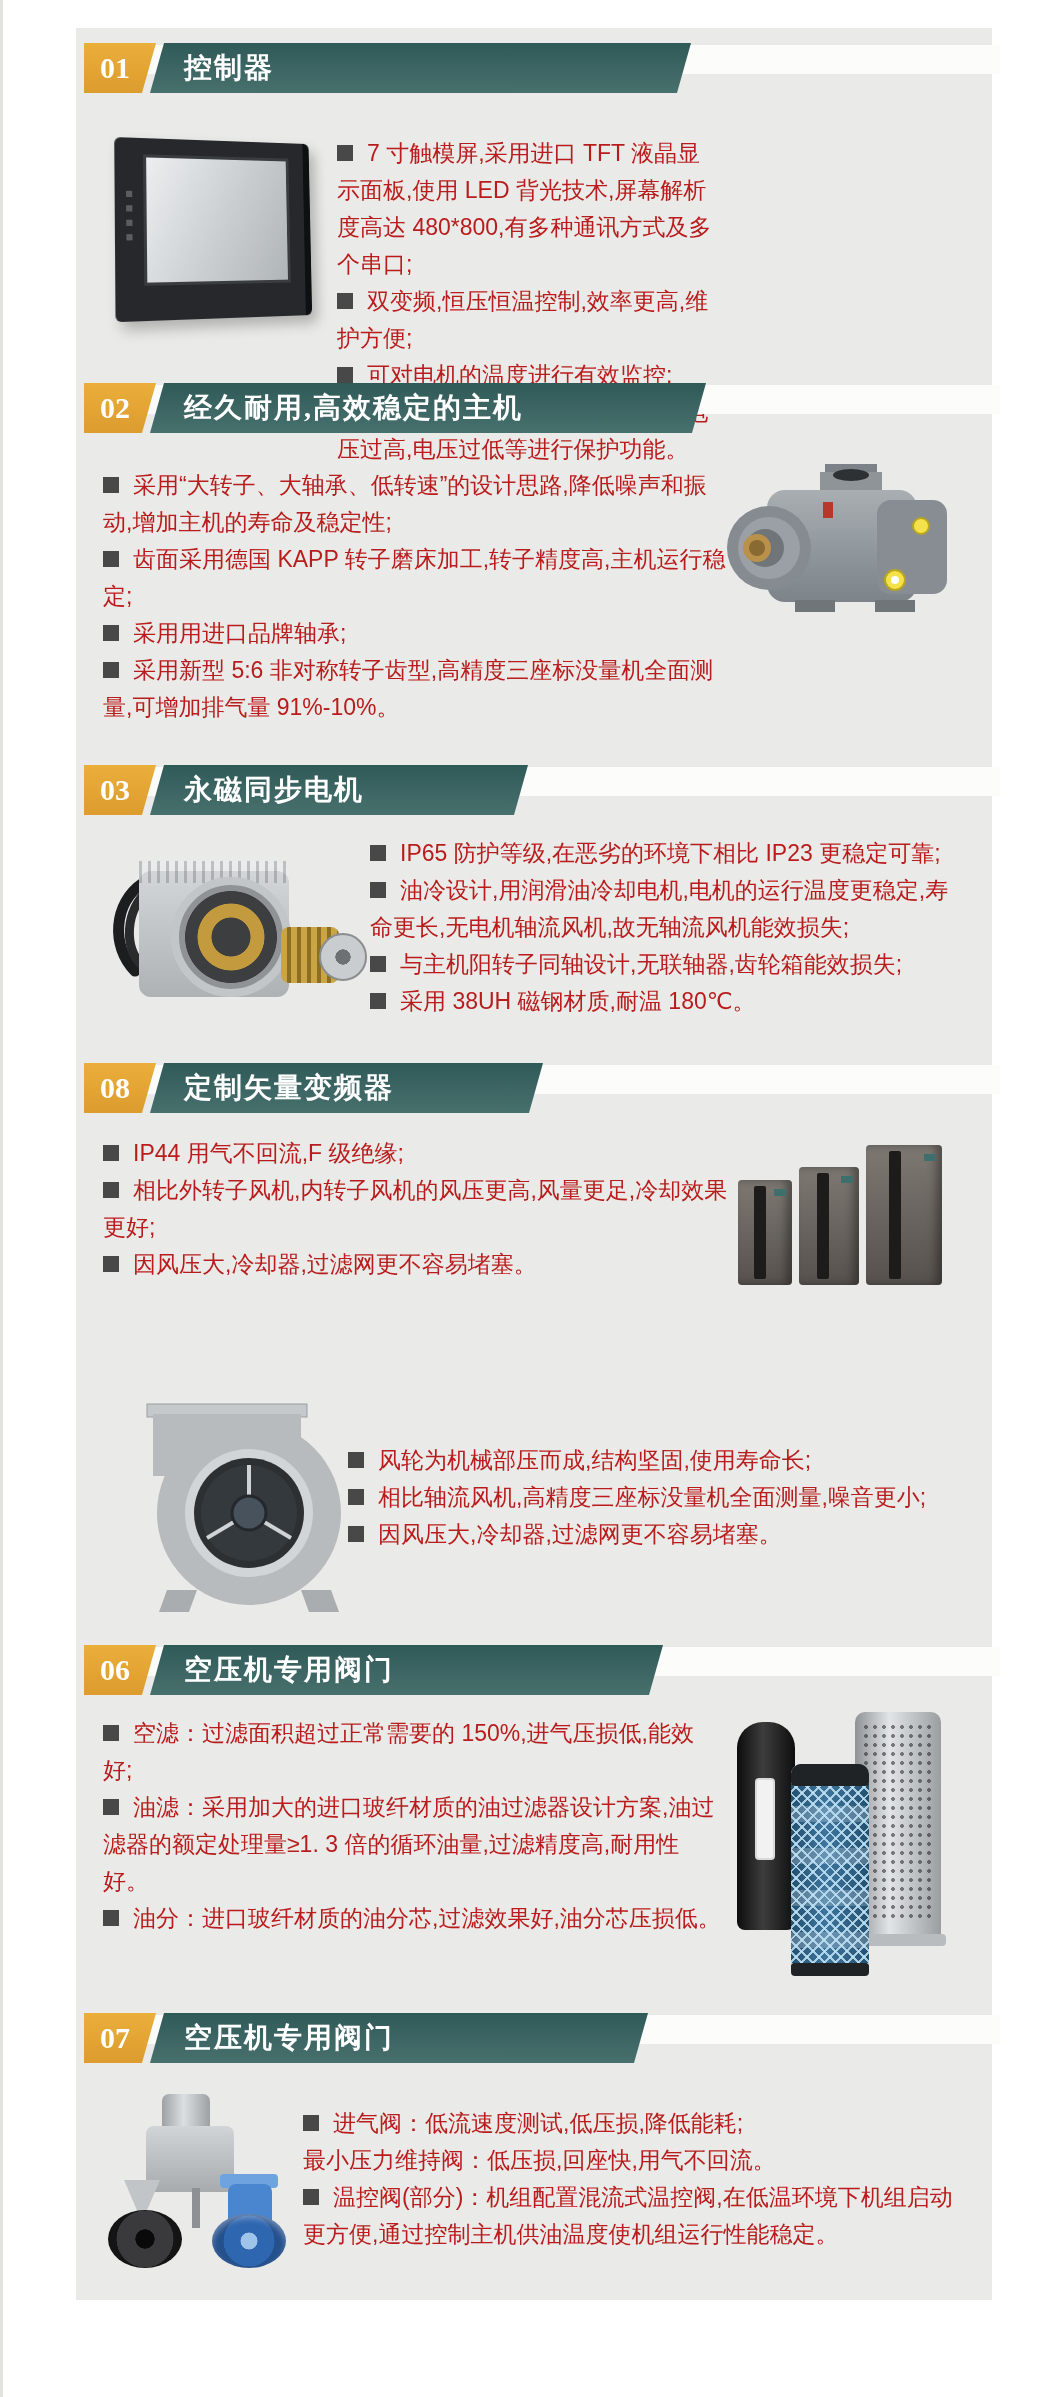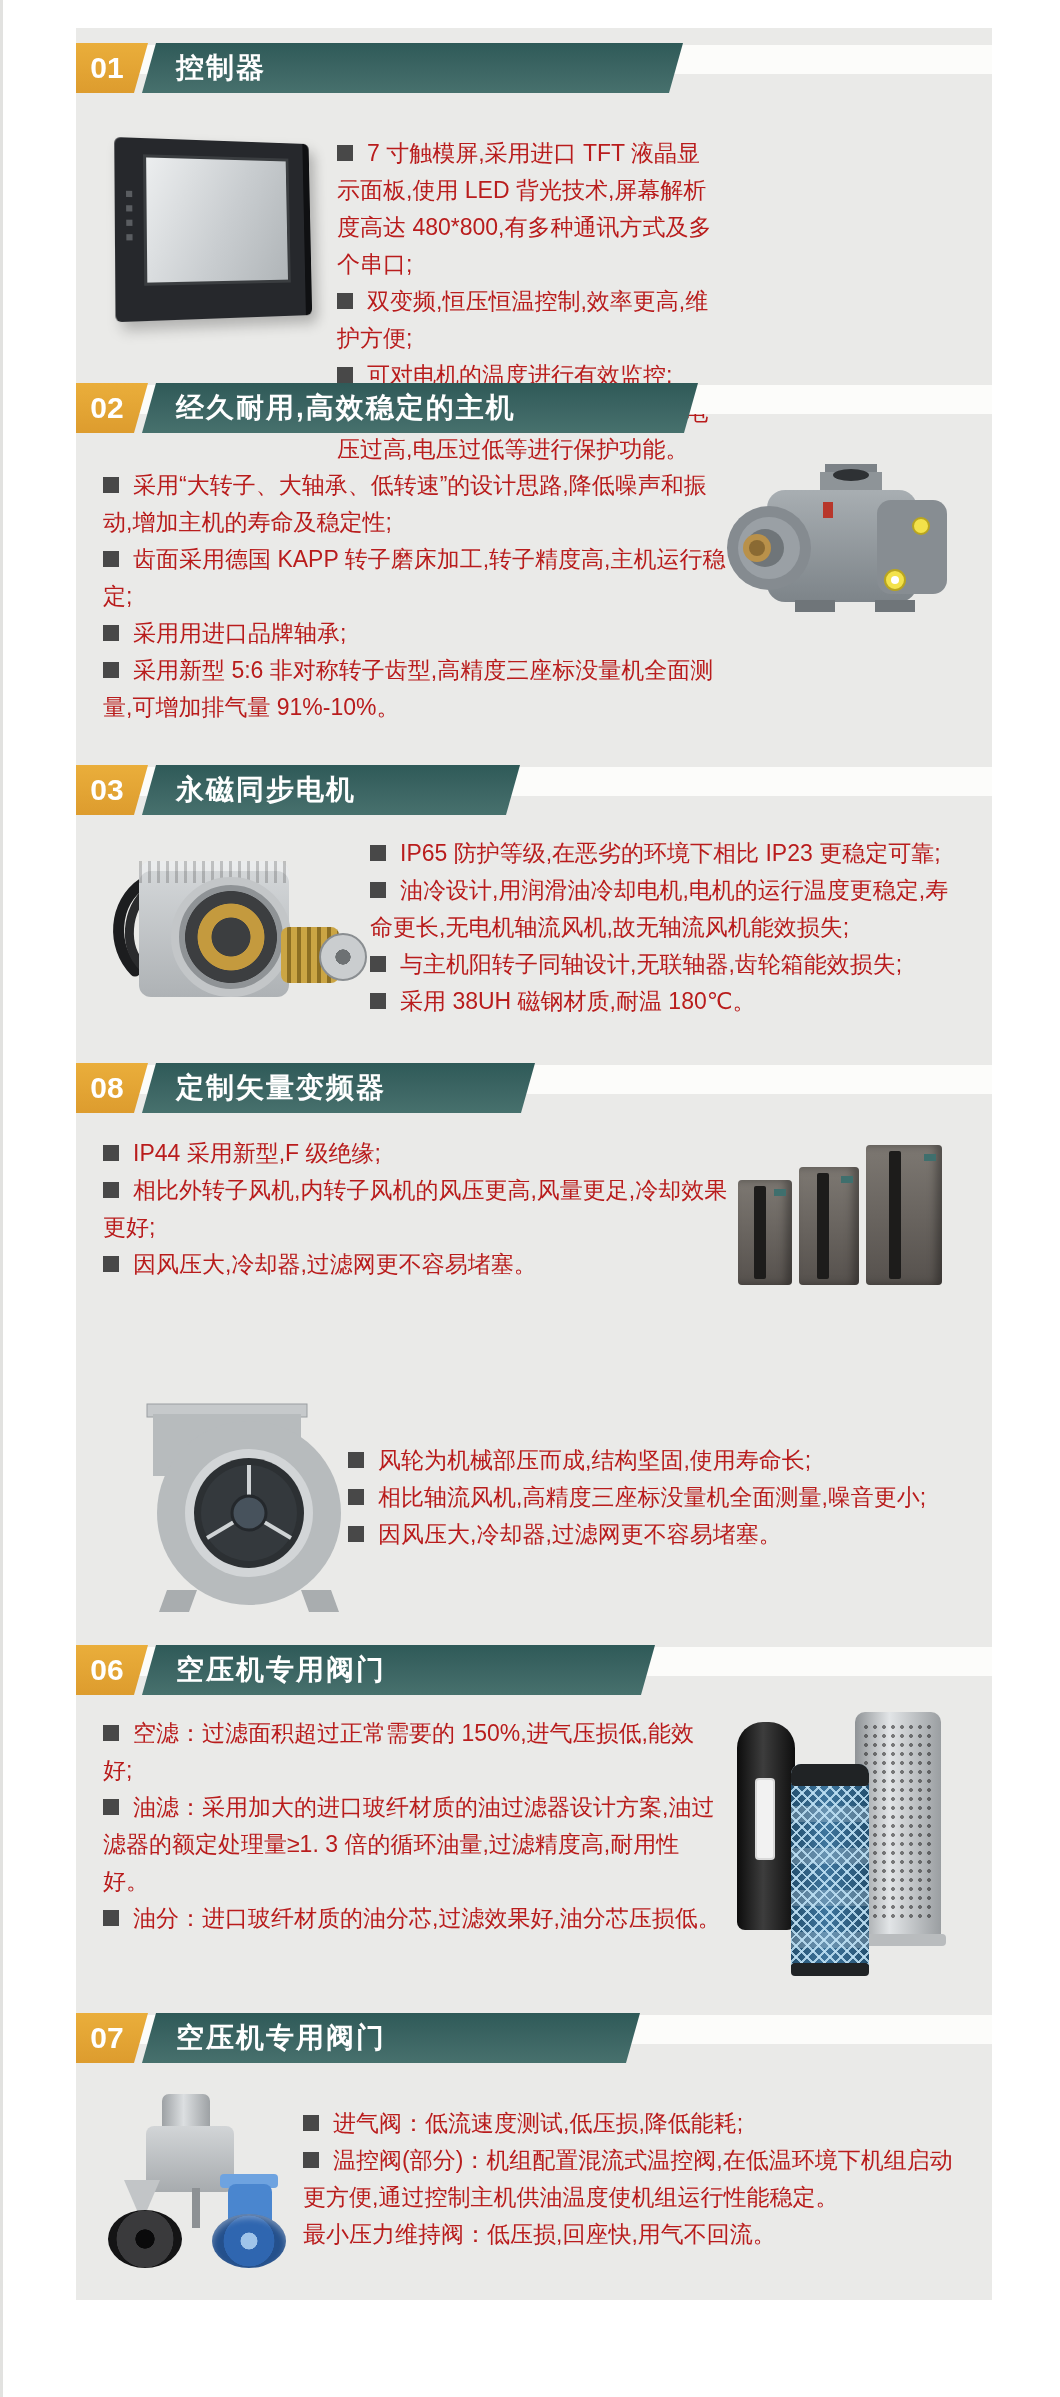--- a/index.html
+++ b/index.html
@@ -2,21 +2,21 @@
 <html><head>
 <meta charset="utf-8">
 <style>
   html,body{margin:0;padding:0;background:#ffffff;}
   .page{position:relative;width:1060px;height:2397px;background:#ffffff;overflow:hidden;
         font-family:"Liberation Sans","DejaVu Sans",sans-serif;}
   .edge-sliver{position:absolute;left:0;top:0;width:3px;height:2397px;background:#e2e2e0;}
   .panel{position:absolute;left:76px;top:28px;width:916px;height:2272px;background:#eaeae8;}
 
   
-  .hdr{position:absolute;left:76px;width:916px;height:50px;}
+  .hdr{position:absolute;left:84px;width:916px;height:50px;font-family:Liberation Serif, serif;}
   .hdr .strip{position:absolute;left:0;top:2px;width:916px;height:29px;background:#fcfcfa;}
   .badge{position:absolute;left:0;top:0;width:72px;height:50px;
          background:linear-gradient(180deg,#eaae3b,#dd9c2e);
          clip-path:polygon(0 0,100% 0,calc(100% - 14px) 100%,0 100%);
          color:#fff;font-size:30px;font-weight:bold;line-height:50px;text-align:center;}
   .badge span{display:inline-block;padding-right:10px;}
   .banner{position:absolute;left:66px;top:0;height:50px;
           background:linear-gradient(180deg,#2f5a58 0%,#3d6664 55%,#47716d 100%);
           clip-path:polygon(14px 0,100% 0,calc(100% - 14px) 100%,0 100%);}
   .banner .bt{display:block;padding-left:34px;line-height:50px;color:#ffffff;
@@ -193,21 +193,21 @@
   </div>
 
   <div class="hdr" style="top:1063px">
     <div class="strip"></div>
     <div class="badge"><span>08</span></div>
     <div class="banner" style="width:393px">
       <span class="bt">定制矢量变频器</span>
     </div>
   </div>
   <div class="feat" style="left:103px;top:1135px;width:630px">
-    <p><span class="sq"></span><span>IP44 采用新型,F 级绝缘;</span></p>
+    <p><span class="sq"></span><span>IP44 用气不回流,F 级绝缘;</span></p>
     <p><span class="sq"></span><span>相比外转子风机,内转子风机的风压更高,风量更足,冷却效果更好;</span></p>
     <p><span class="sq"></span><span>因风压大,冷却器,过滤网更不容易堵塞。</span></p>
   </div>
   <div class="art" style="left:738px;top:1140px;width:220px;height:145px">
     <div class="vfd-row">
       <div class="vfd" style="width:54px;height:105px"></div>
       <div class="vfd" style="width:60px;height:118px"></div>
       <div class="vfd" style="width:76px;height:140px"></div>
     </div>
   </div>
@@ -266,16 +266,16 @@
     <div class="v-body"></div>
     <div class="v-rod"></div>
     <div class="v-cone"></div>
     <div class="v-bflange"></div>
     <div class="v-bluetop"></div>
     <div class="v-bluebody"></div>
     <div class="v-bluedisc"></div>
   </div>
   <div class="feat" style="left:303px;top:2105px;width:650px">
     <p><span class="sq"></span><span>进气阀：低流速度测试,低压损,降低能耗;</span></p>
+    <p><span>最小压力维持阀：低压损,回座快,用气不回流。</span></p>
     <p><span class="sq"></span><span>温控阀(部分)：机组配置混流式温控阀,在低温环境下机组启动更方便,通过控制主机供油温度使机组运行性能稳定。</span></p>
-    <p><span>最小压力维持阀：低压损,回座快,用气不回流。</span></p>
   </div>
 </div>
 
 </body></html>

